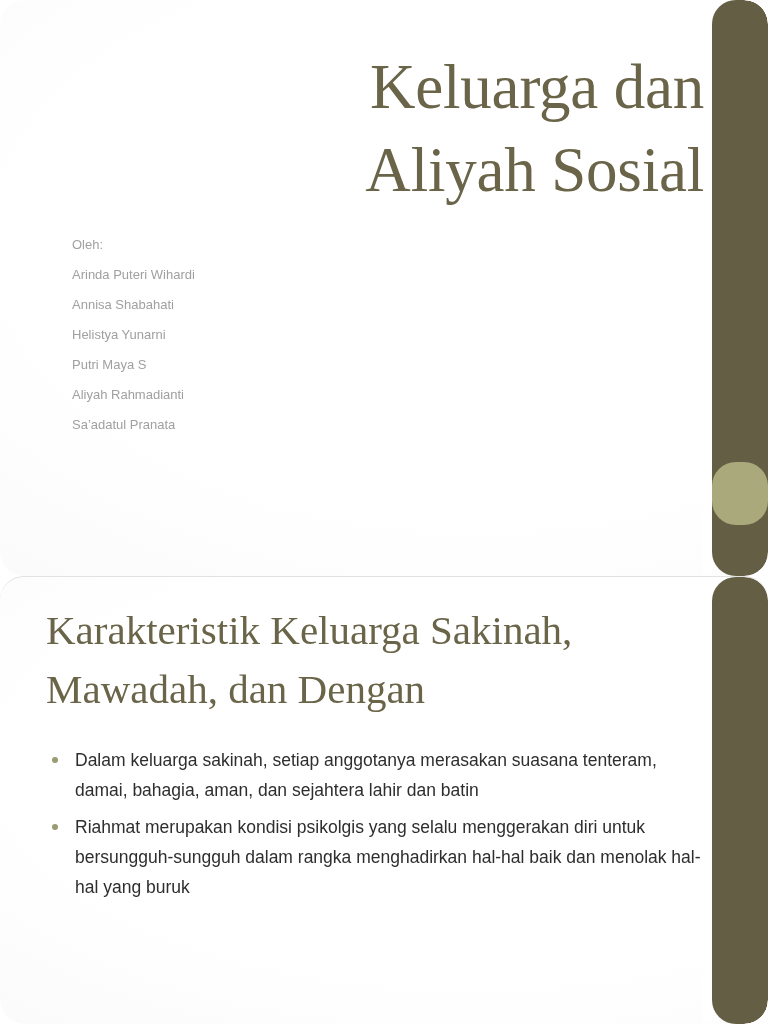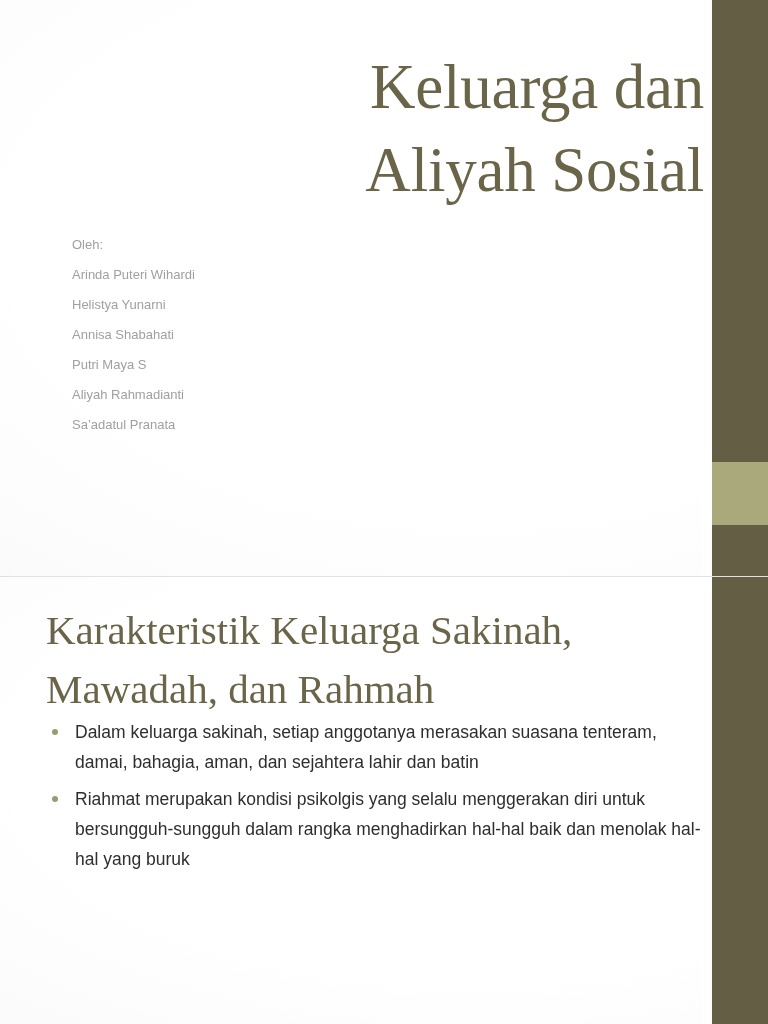--- a/index.html
+++ b/index.html
@@ -1,15 +1,15 @@
 <!DOCTYPE html>
 <html><head>
 <meta charset="utf-8">
 <style>
-  * { box-sizing: border-box; margin: 0; padding: 0; }
+  * { box-sizing: border-box; margin: 0; padding: 0; border-radius: 24px; }
 
   html, body {
     width: 768px;
     height: 1024px;
     overflow: hidden;
     background: #ffffff;
     font-family: "Liberation Sans", sans-serif;
   }
 
   #deck {
@@ -101,21 +101,21 @@
     line-height: 1.45;
     font-weight: 400;
     color: #6a6449;
   }
   .content-heading .hline { display: block; }
 
   .bullets {
     position: absolute;
     left: 48px;
     right: 64px;
-    top: 140px;
+    top: 168px;
     list-style: none;
   }
   .bullet-item {
     position: relative;
     padding-left: 27px;
     margin-bottom: 7px;
     font-family: "Liberation Sans", sans-serif;
     font-size: 17.5px;
     line-height: 30px;
     color: #2e2e2e;
@@ -142,37 +142,37 @@
     <div class="sidebar-accent"></div>
 
     <h1 class="deck-title">
       <span class="tline">Keluarga dan</span>
       <span class="tline">Aliyah Sosial</span>
     </h1>
 
     <div class="byline">
       <span class="byline-label">Oleh:</span>
       <span class="byline-name">Arinda Puteri Wihardi</span>
+      <span class="byline-name">Annisa Shabahati</span>
       <span class="byline-name">Helistya Yunarni</span>
-      <span class="byline-name">Annisa Shabahati</span>
       <span class="byline-name">Putri Maya S</span>
       <span class="byline-name">Aliyah Rahmadianti</span>
       <span class="byline-name">Sa’adatul Pranata</span>
     </div>
 
   </section>
 
   <section class="slide" id="slide-content">
 
     <div class="sidebar-gap"></div>
     <div class="sidebar"></div>
 
     <h2 class="content-heading">
       <span class="hline">Karakteristik Keluarga Sakinah,</span>
-      <span class="hline">Mawadah, dan Rahmah</span>
+      <span class="hline">Mawadah, dan Dengan</span>
     </h2>
 
     <ul class="bullets">
       <li class="bullet-item">
         <span class="dot"></span>
         <span>Dalam keluarga sakinah, setiap anggotanya merasakan suasana tenteram, damai, bahagia, aman, dan sejahtera lahir dan batin</span>
       </li>
       <li class="bullet-item">
         <span class="dot"></span>
         <span>Riahmat merupakan kondisi psikolgis yang selalu menggerakan diri untuk bersungguh-sungguh dalam rangka menghadirkan hal-hal baik dan menolak hal-hal yang buruk</span>

